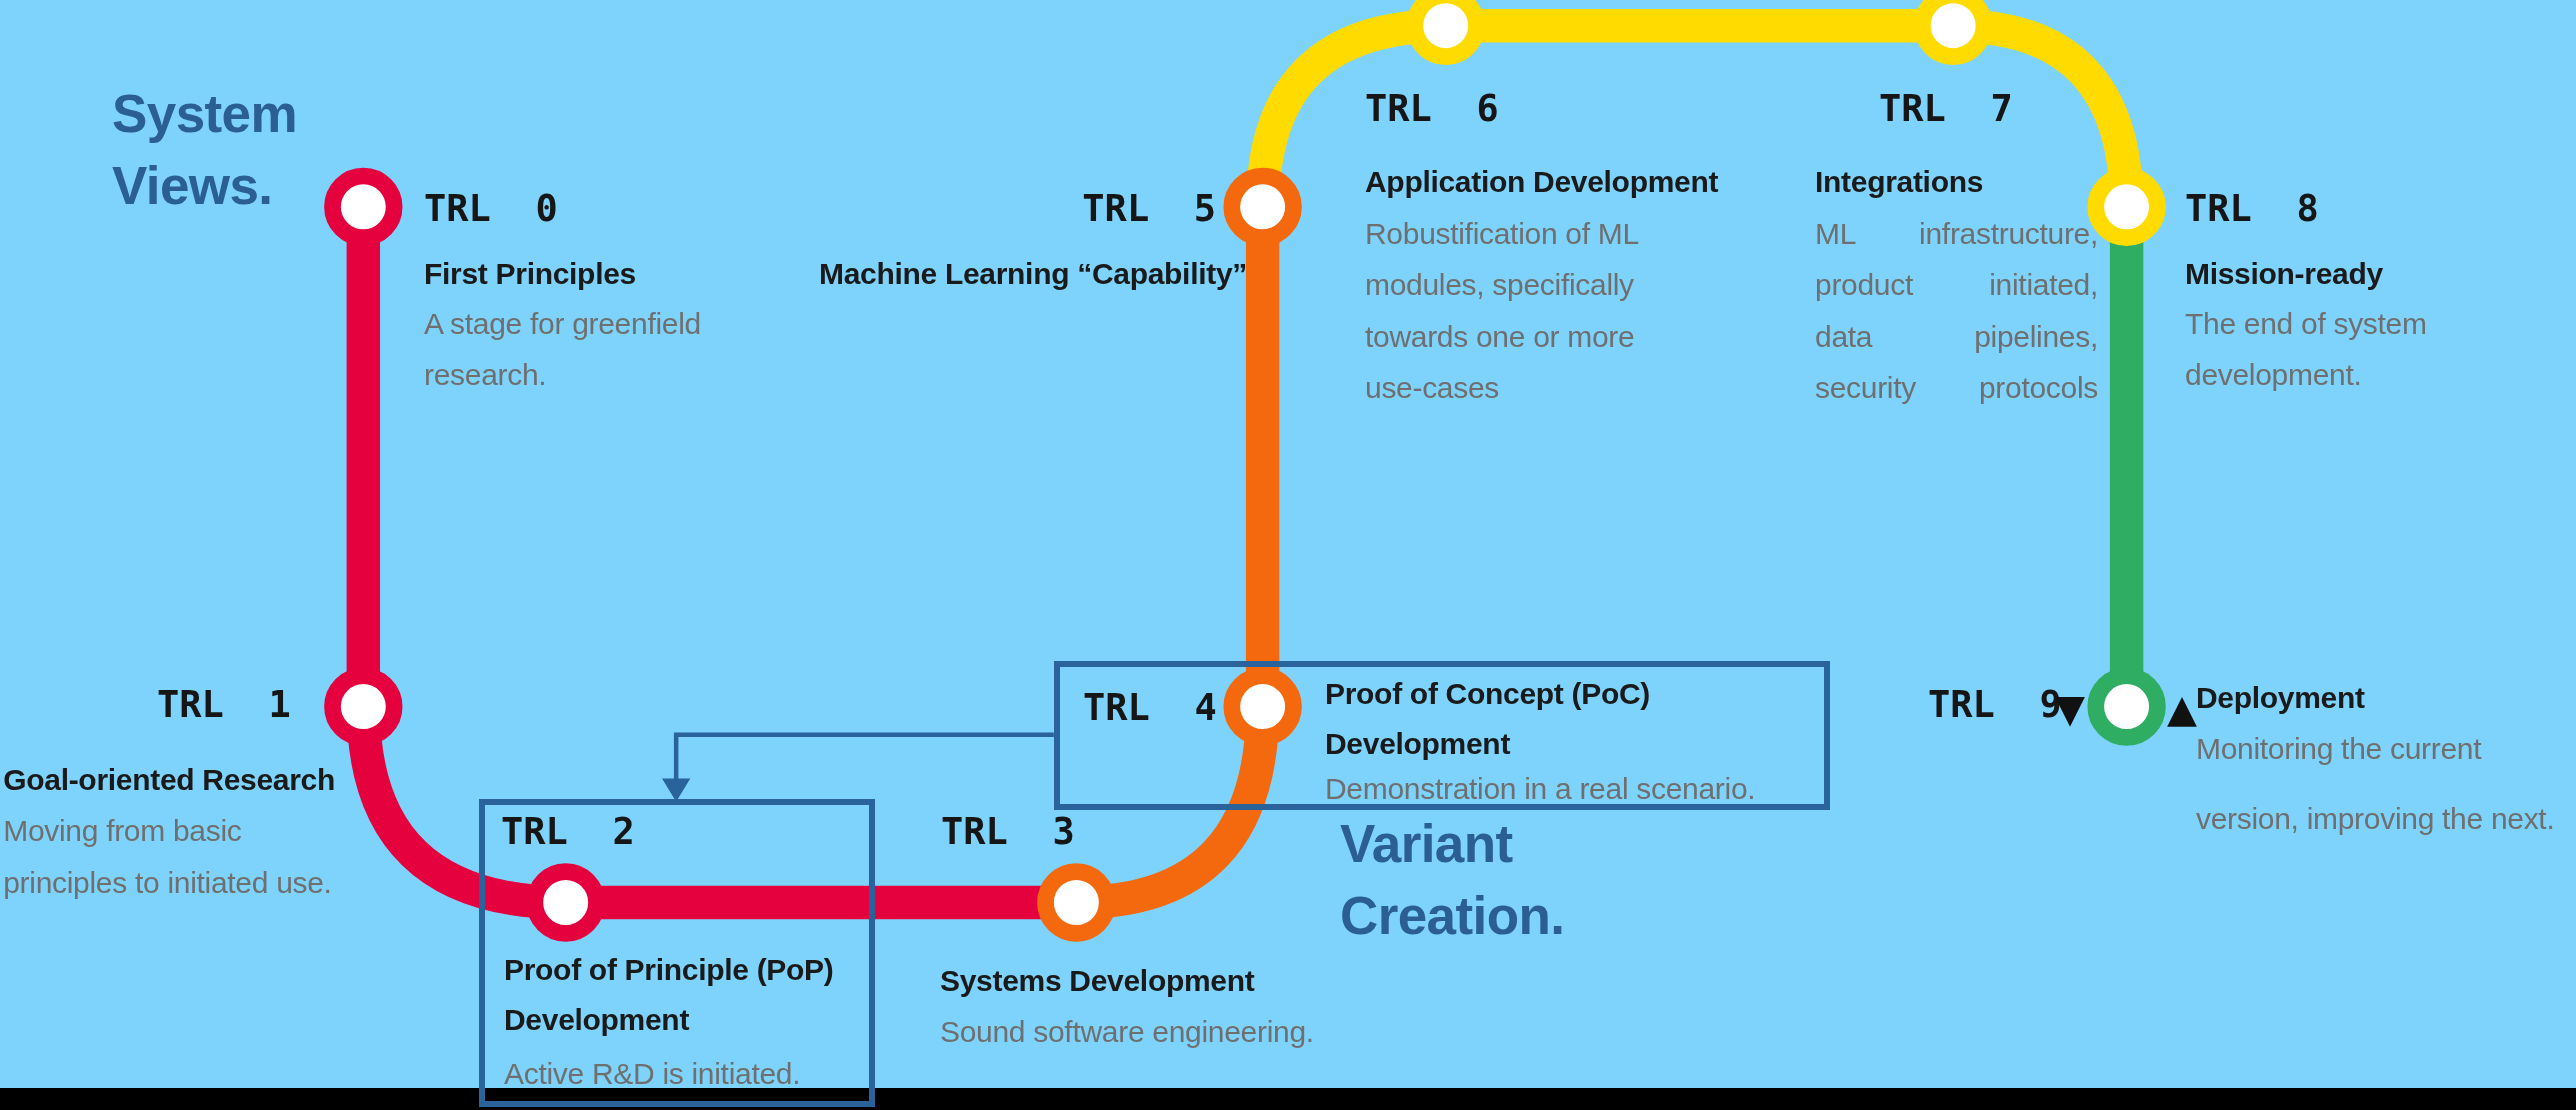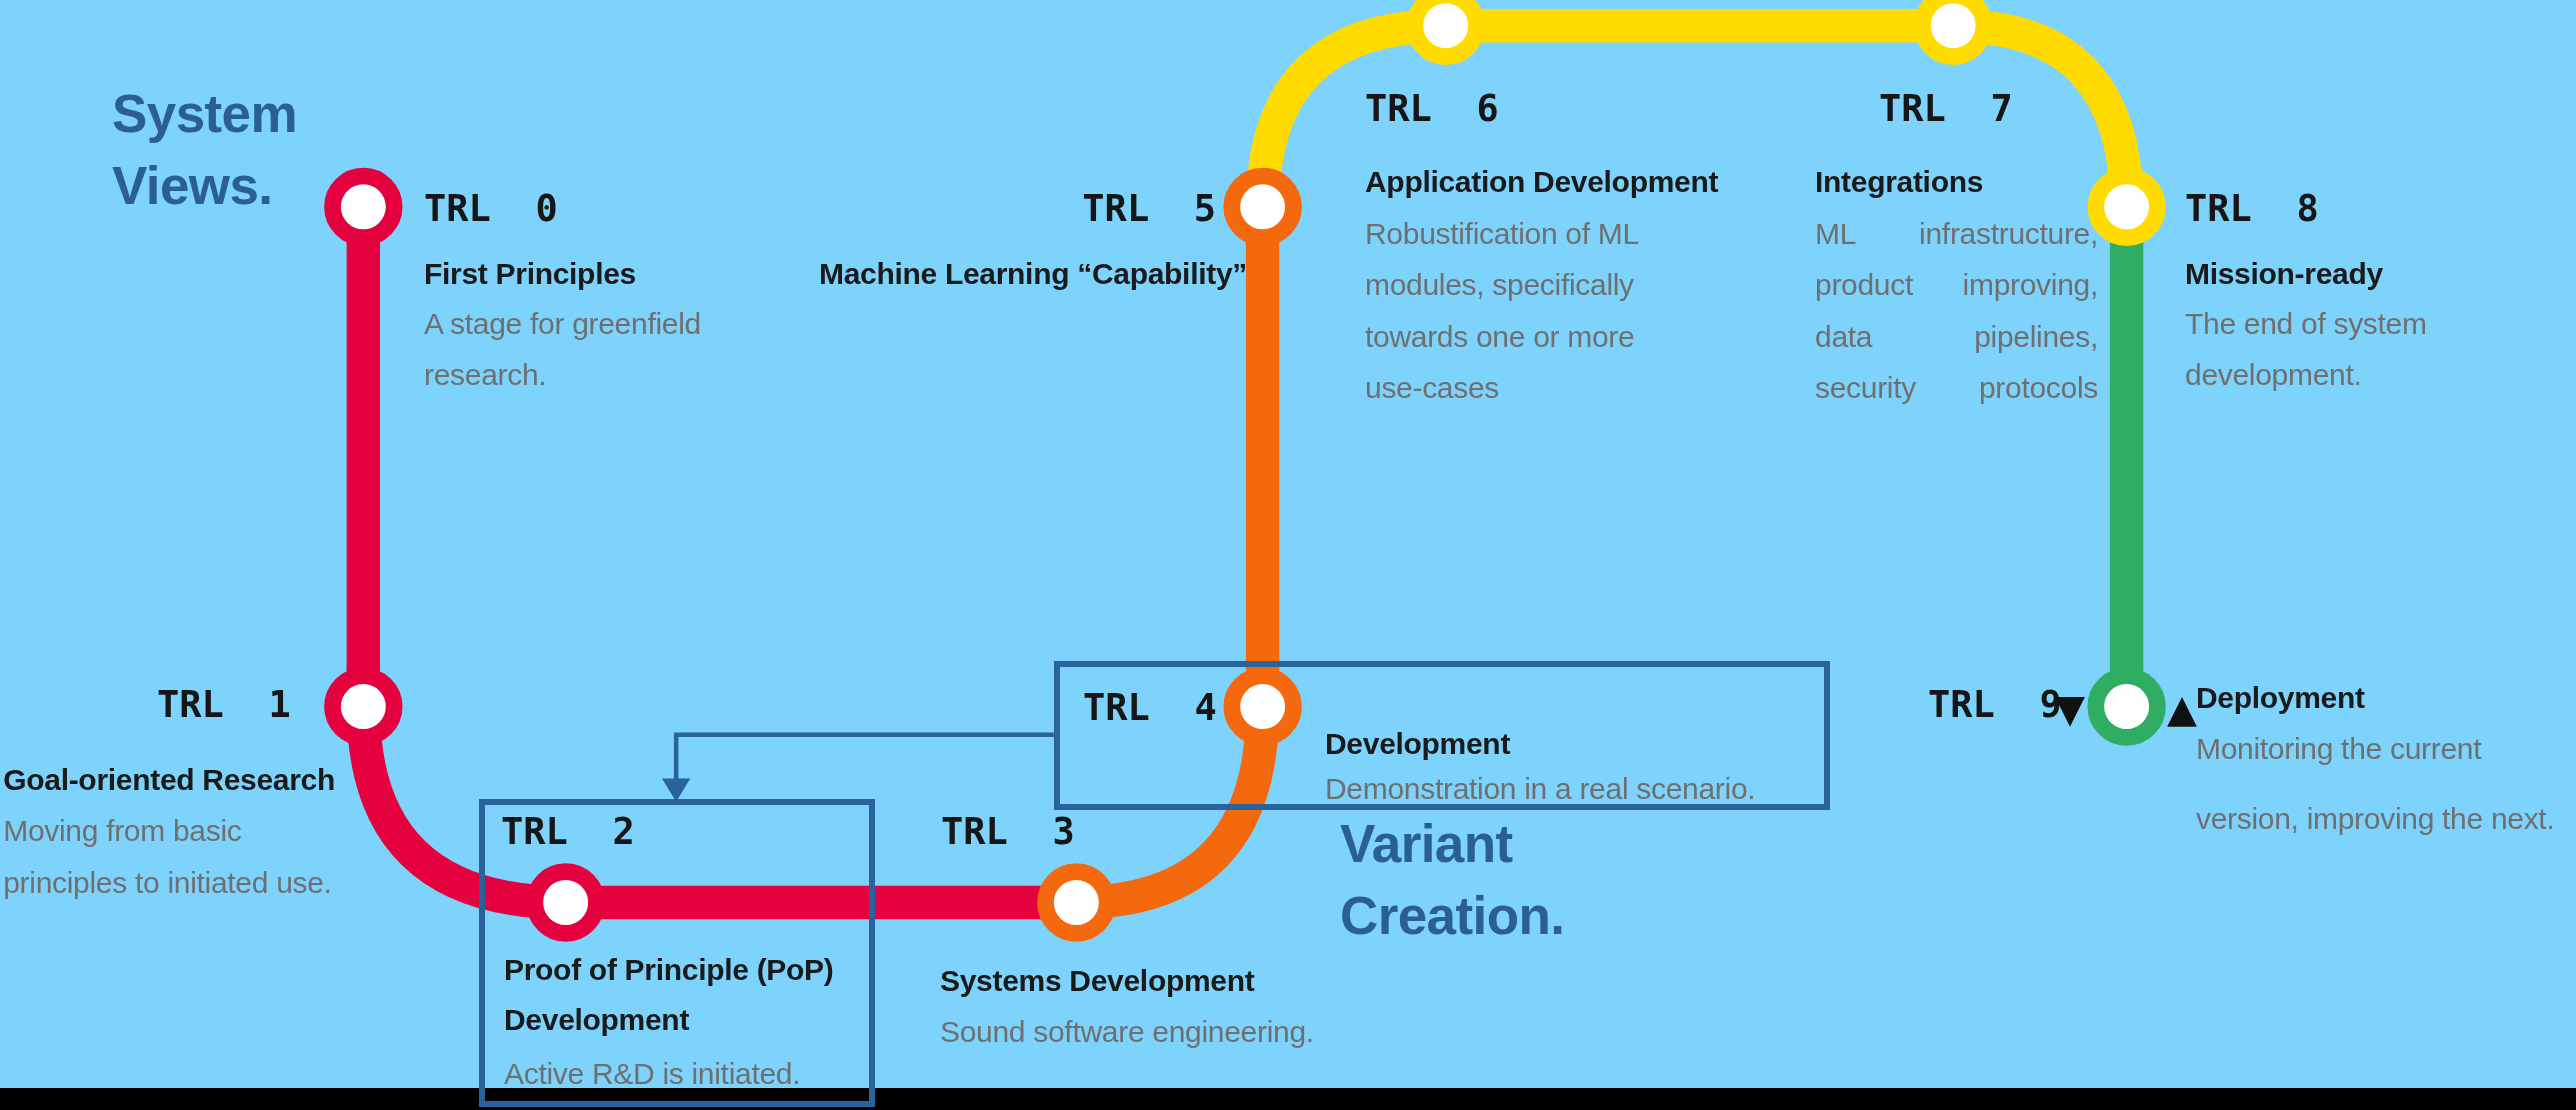--- a/index.html
+++ b/index.html
@@ -72,20 +72,21 @@
   <div class="lbl" style="left:501px;top:813px;">TRL  2</div>
   <div class="ttl" style="left:504px;top:952px;">Proof of Principle (PoP)</div>
   <div class="ttl" style="left:504px;top:1002px;">Development</div>
   <div class="dsc" style="left:504px;top:1056px;">Active R&amp;D is initiated.</div>
 
   <div class="lbl" style="left:941px;top:813px;">TRL  3</div>
   <div class="ttl" style="left:940px;top:963px;">Systems Development</div>
   <div class="dsc" style="left:940px;top:1014px;">Sound software engineering.</div>
 
   <div class="lbl" style="left:1083px;top:689px;">TRL  4</div>
+  <div class="ttl" style="left:1325px;top:676px;">Proof of Concept (PoC)</div>
   <div class="ttl" style="left:1325px;top:726px;">Development</div>
   <div class="dsc" style="left:1325px;top:771px;">Demonstration in a real scenario.</div>
 
   <div class="lbl" style="right:1360px;top:190px;text-align:right;">TRL  5</div>
   <div class="ttl" style="right:1329px;top:256px;text-align:right;">Machine Learning “Capability”</div>
 
   <div class="lbl" style="left:1365px;top:90px;">TRL  6</div>
   <div class="ttl" style="left:1365px;top:164px;">Application Development</div>
   <div class="dsc" style="left:1365px;top:216px;">Robustification of ML</div>
   <div class="dsc" style="left:1365px;top:267px;">modules, specifically</div>
@@ -93,21 +94,21 @@
   <div class="dsc" style="left:1365px;top:370px;">use-cases</div>
 
   <div class="lbl" style="left:1879px;top:90px;">TRL  7</div>
   <div class="ttl" style="left:1815px;top:164px;text-align:right;">Integrations</div>
   <div class="jline" style="left:1815px;top:216px;text-align:right;">
     <span>ML</span>
     <span>infrastructure,</span>
   </div>
   <div class="jline" style="left:1815px;top:267px;">
     <span>product</span>
-    <span>improving,</span>
+    <span>initiated,</span>
   </div>
   <div class="jline" style="left:1815px;top:319px;">
     <span>data</span>
     <span>pipelines,</span>
   </div>
   <div class="jline" style="left:1815px;top:370px;">
     <span>security</span>
     <span>protocols</span>
   </div>
 

